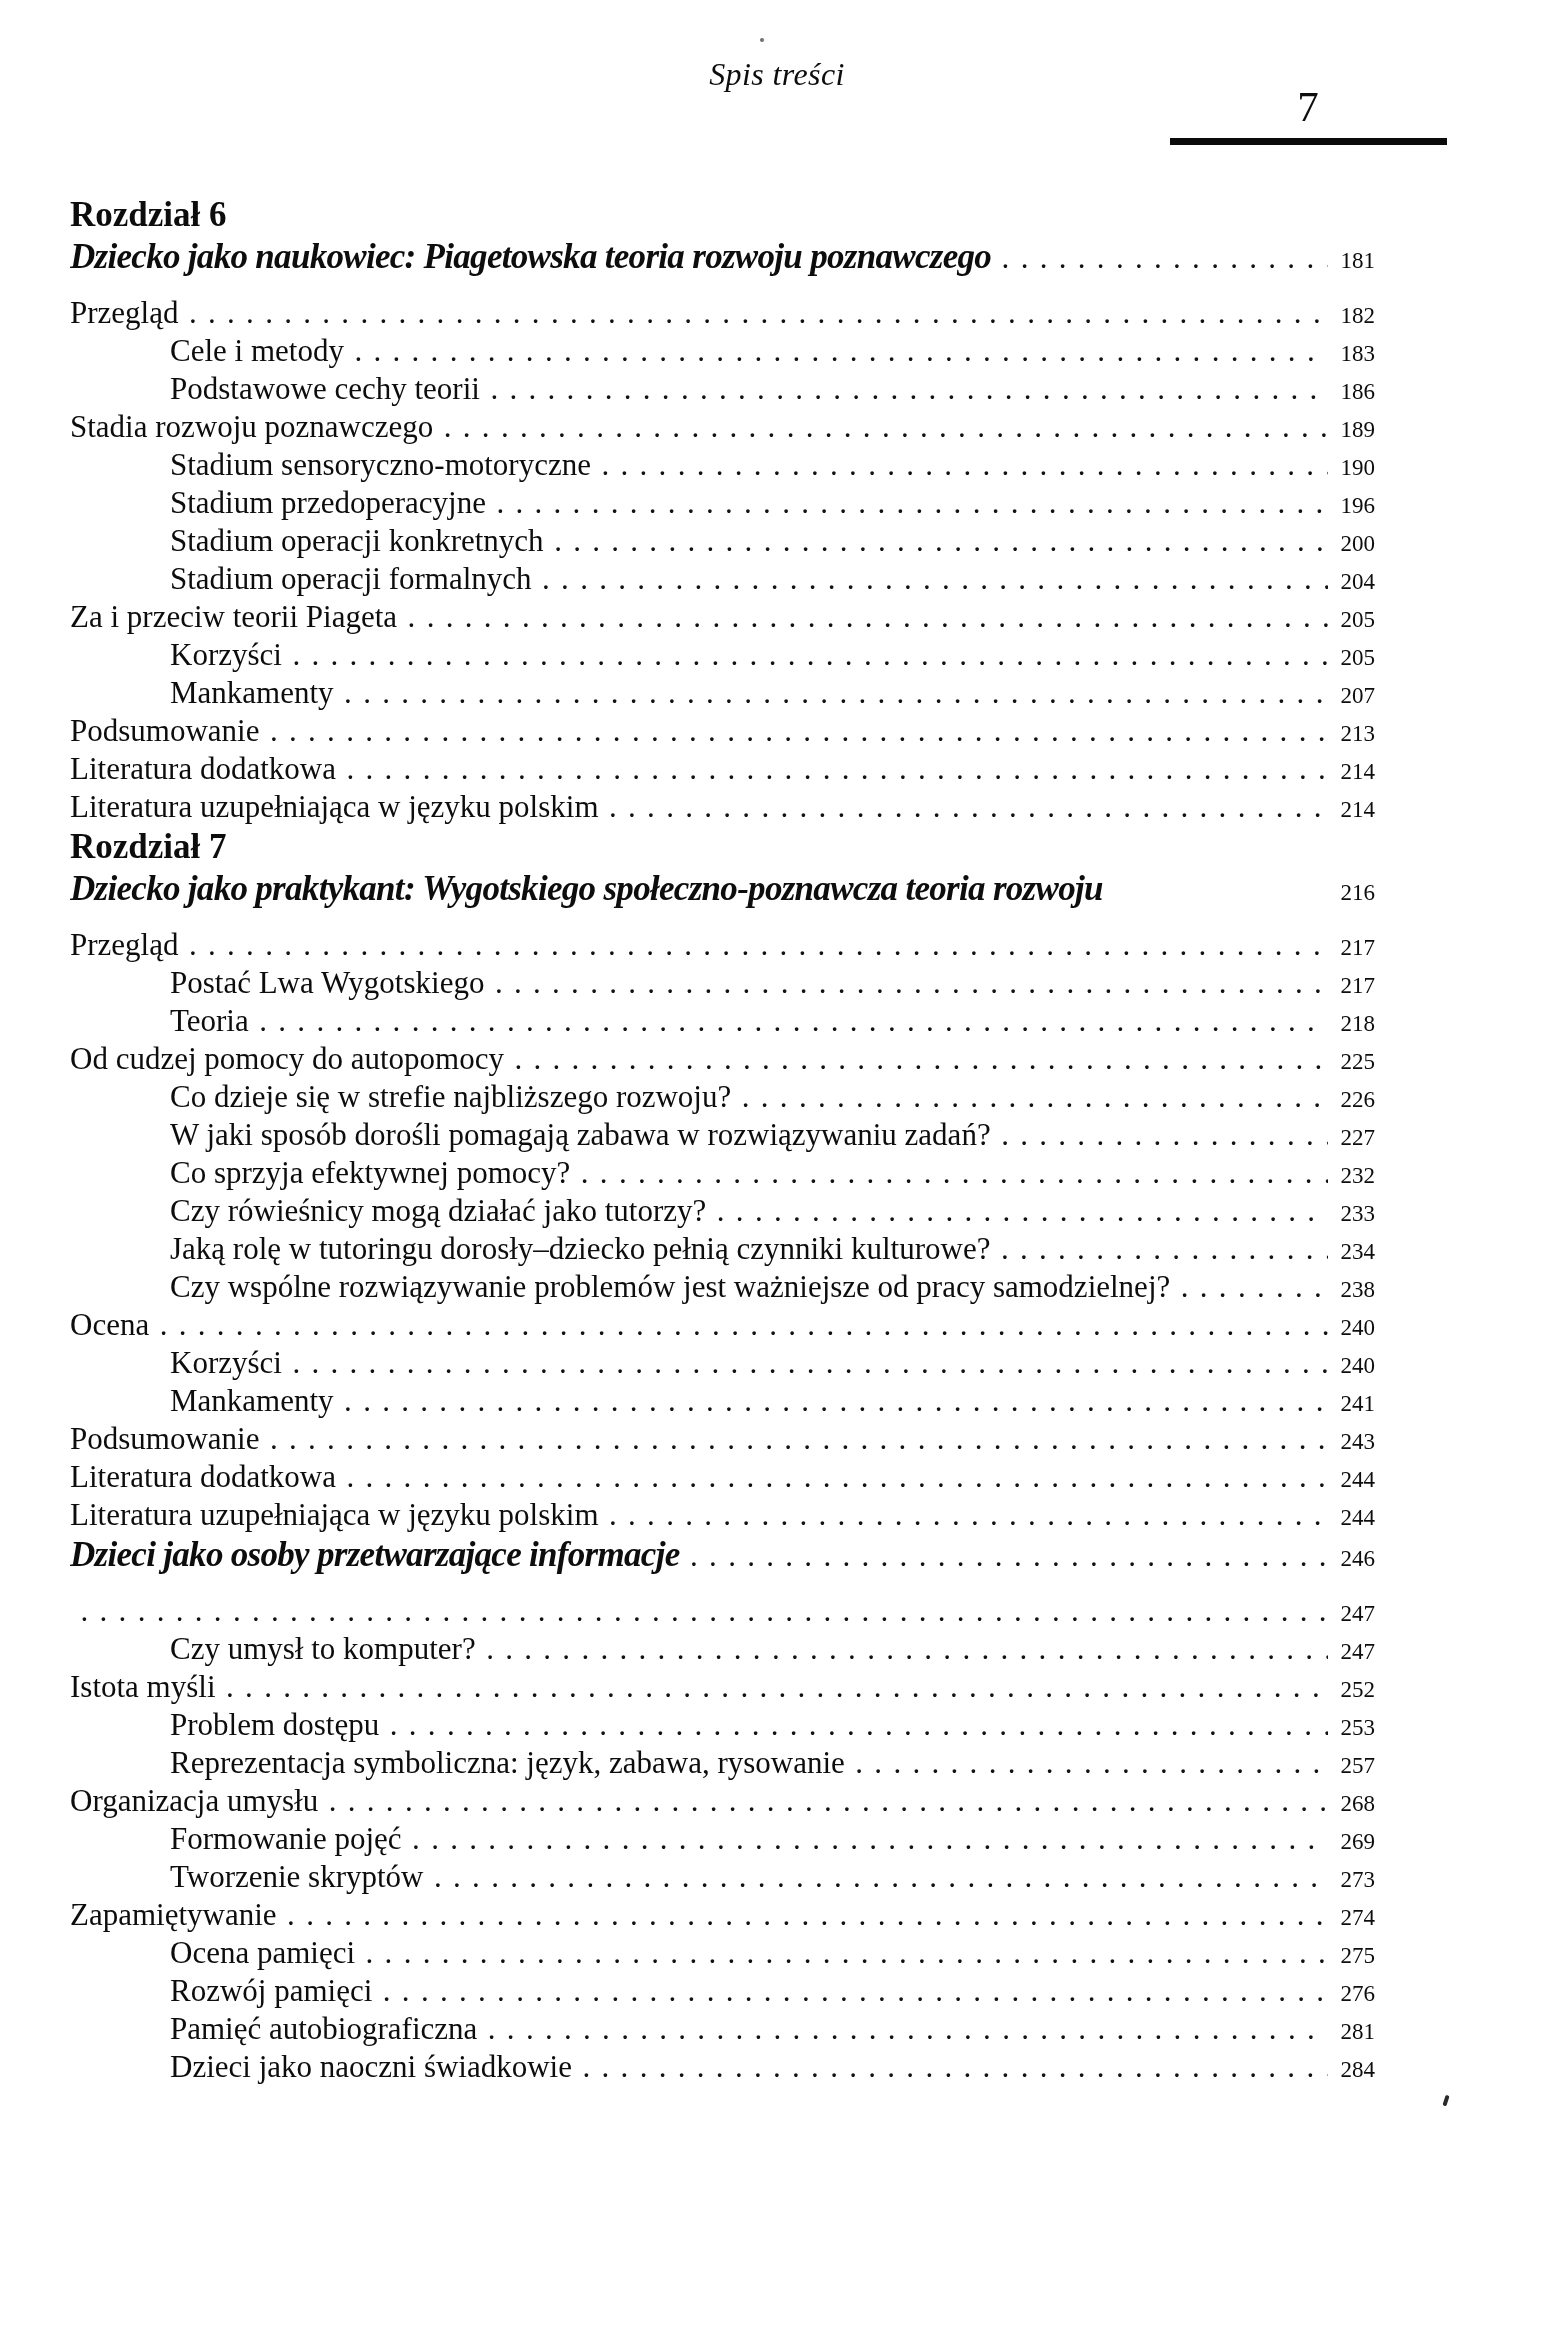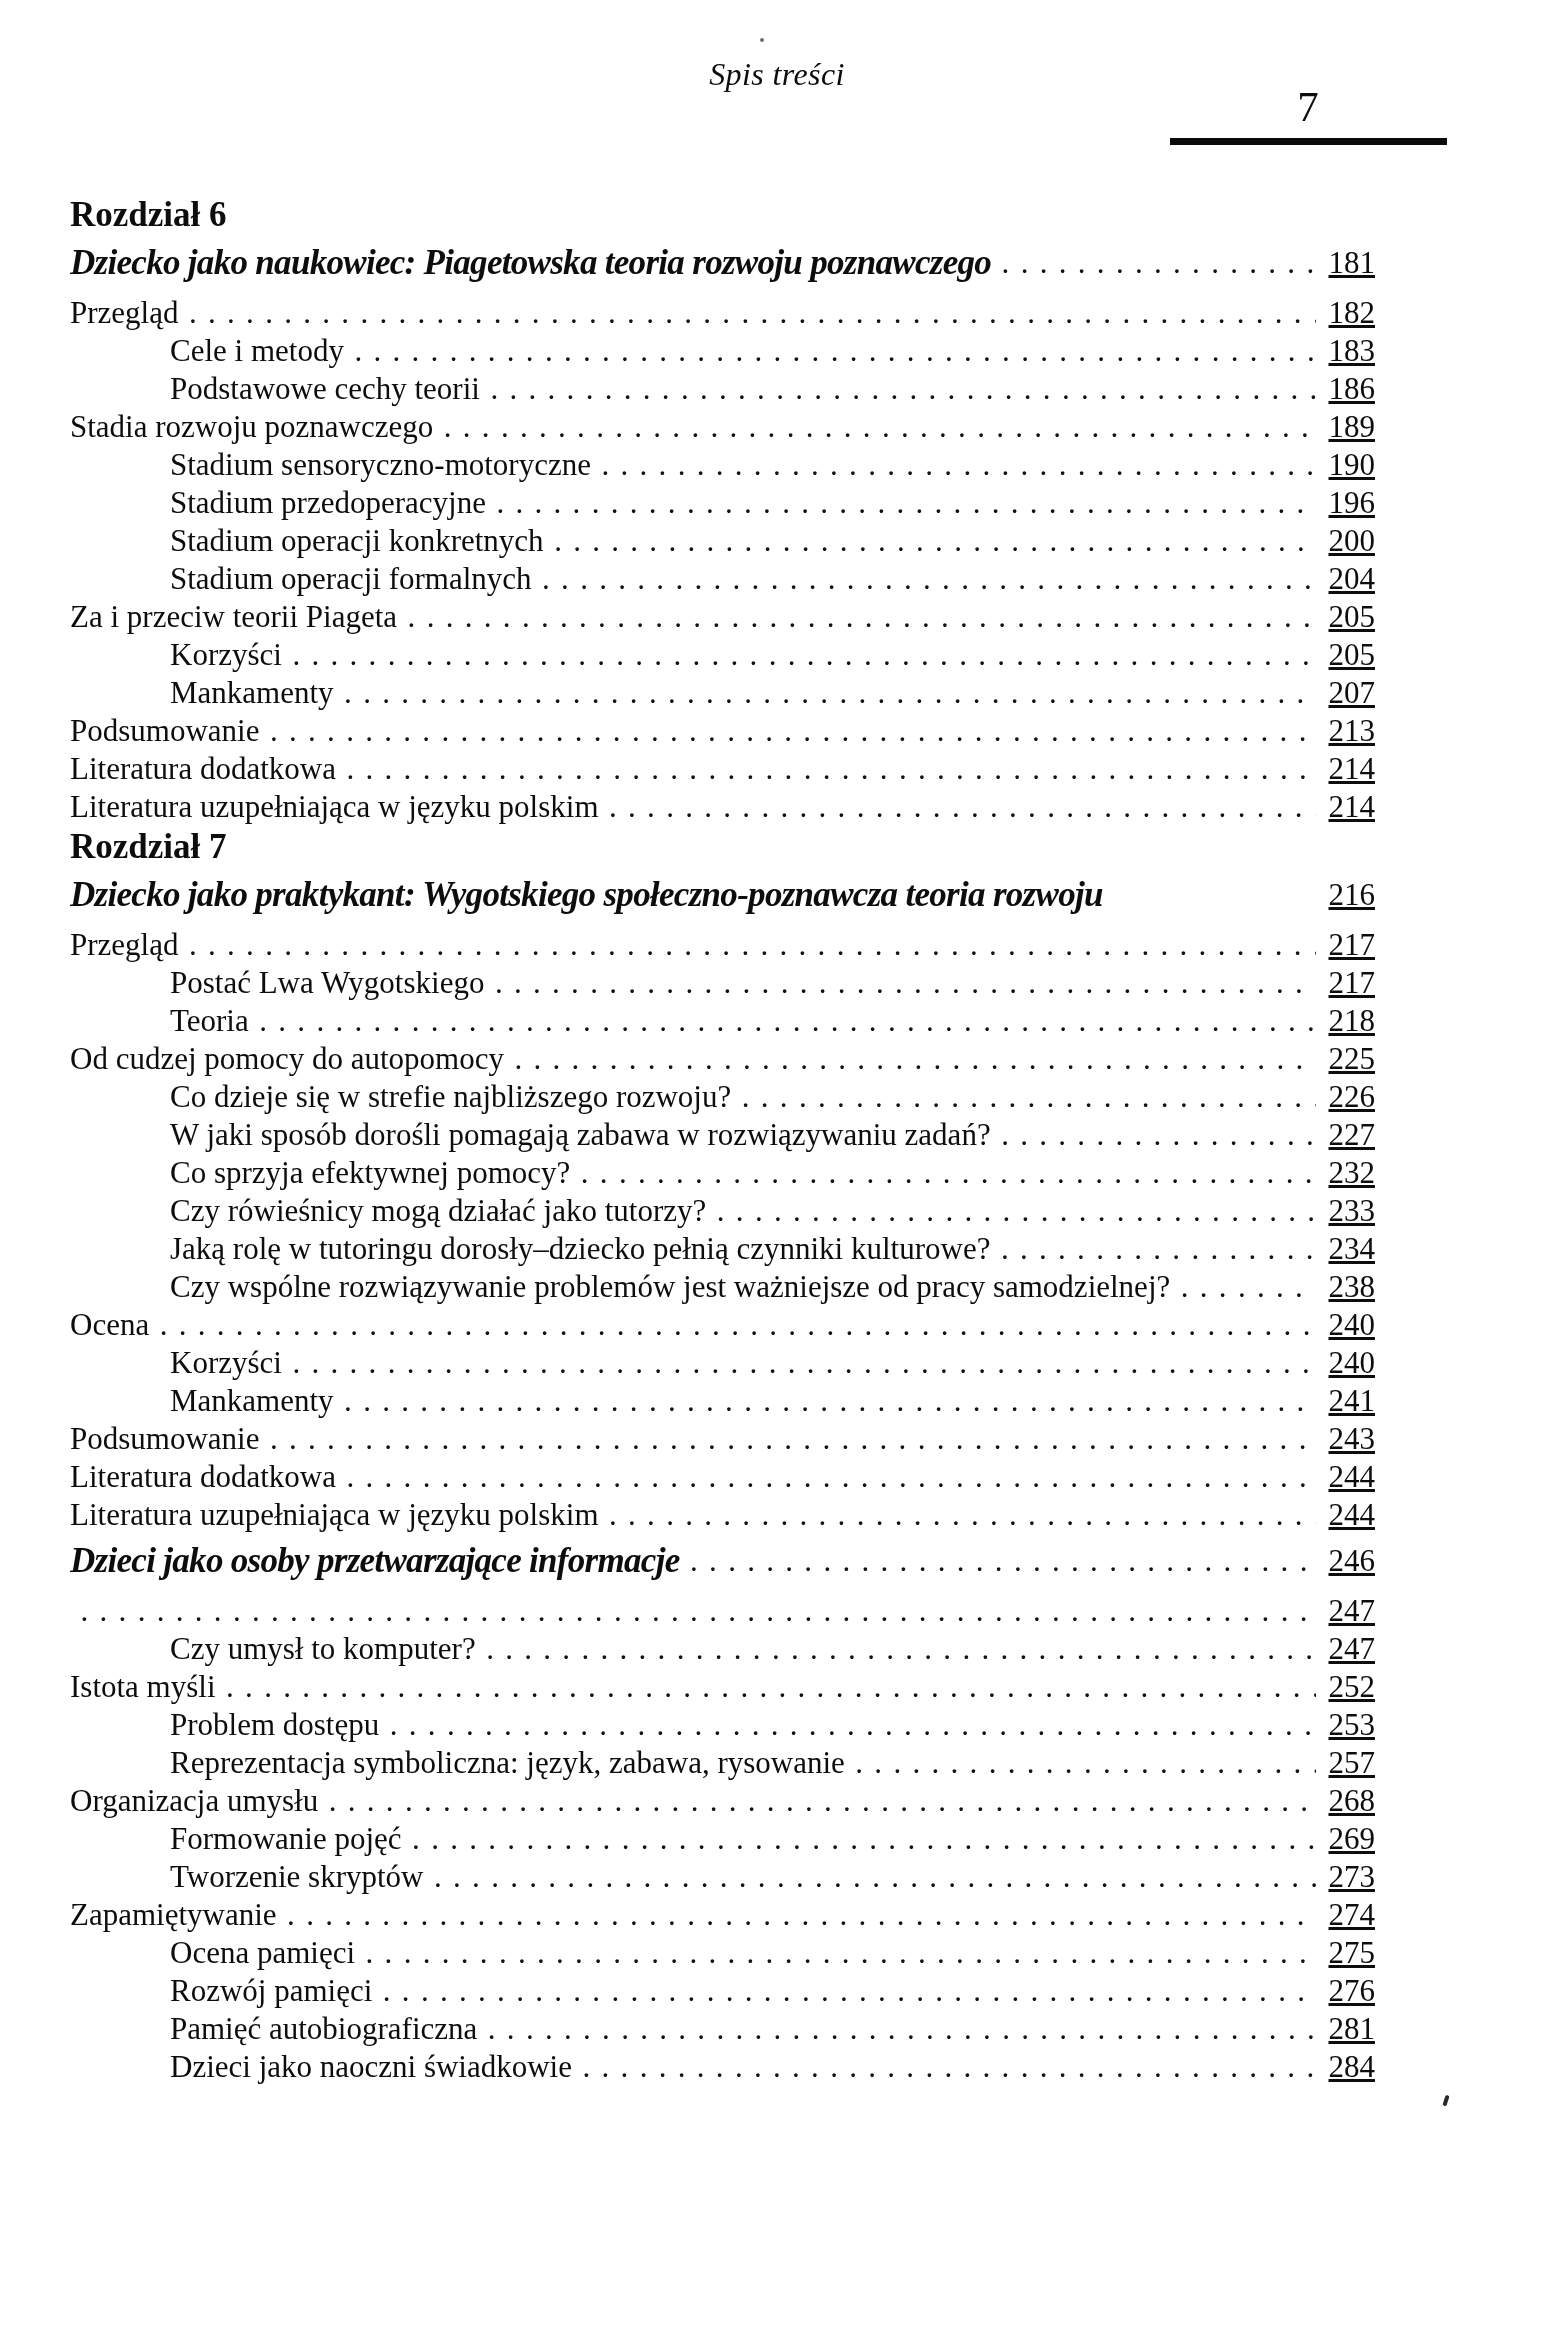--- a/index.html
+++ b/index.html
@@ -62,21 +62,20 @@
   .toc-row {
     display: flex;
     align-items: baseline;
     height: 38px;
     font-size: 31px;
     overflow: hidden;
   }
   .toc-row.title-row {
     height: 51px;
     margin-bottom: 7px;
-    align-items: center;
   }
   .toc-row.indent { padding-left: 100px; }
 
   .entry-label {
     flex: 0 0 auto;
     white-space: nowrap;
   }
   .title-row .entry-label {
     font-weight: bold;
     font-style: italic;
@@ -89,25 +88,24 @@
     overflow: hidden;
     white-space: nowrap;
     letter-spacing: 11.3px;
     padding-left: 10.5px;
     color: #121212;
     font-size: 31px;
   }
   .page-num {
     flex: 0 0 auto;
     padding-left: 12.2px;
-    font-size: 31px;
+    font-size: 23px;
     font-weight: normal;
     font-style: normal;
     white-space: nowrap;
-    text-decoration: underline;
   }
 
   
   .speck {
     position: absolute;
     top: 38px;
     left: 760px;
     width: 4.4px;
     height: 4.4px;
     border-radius: 50%;

